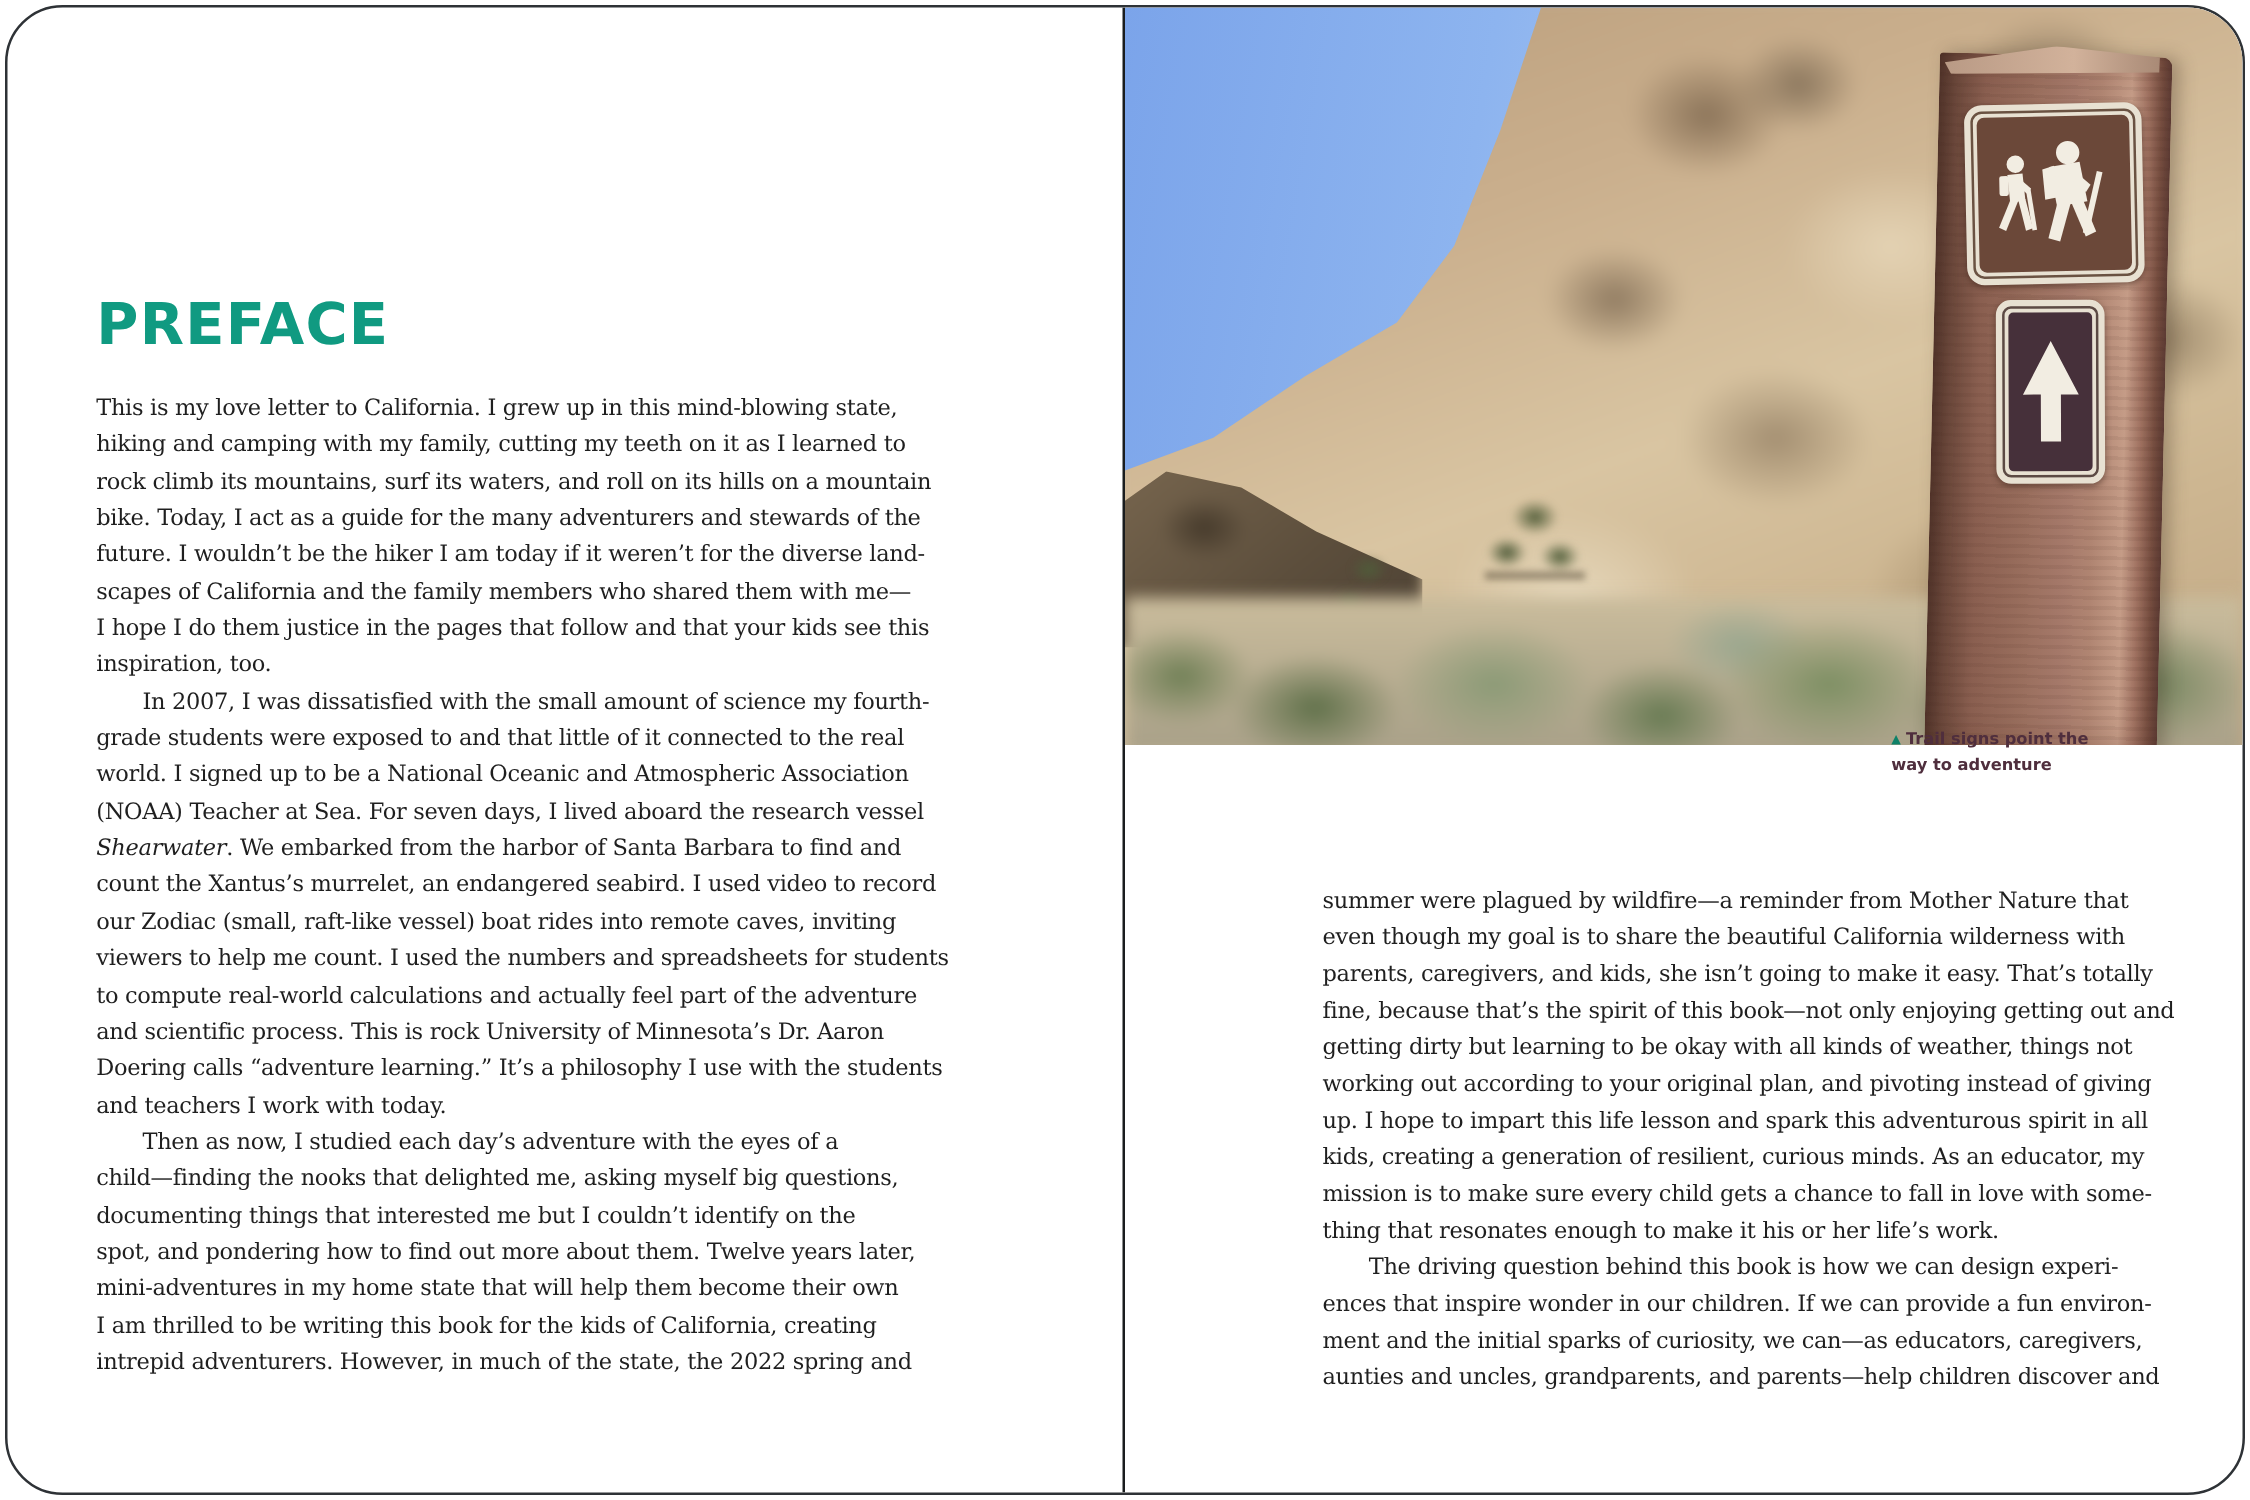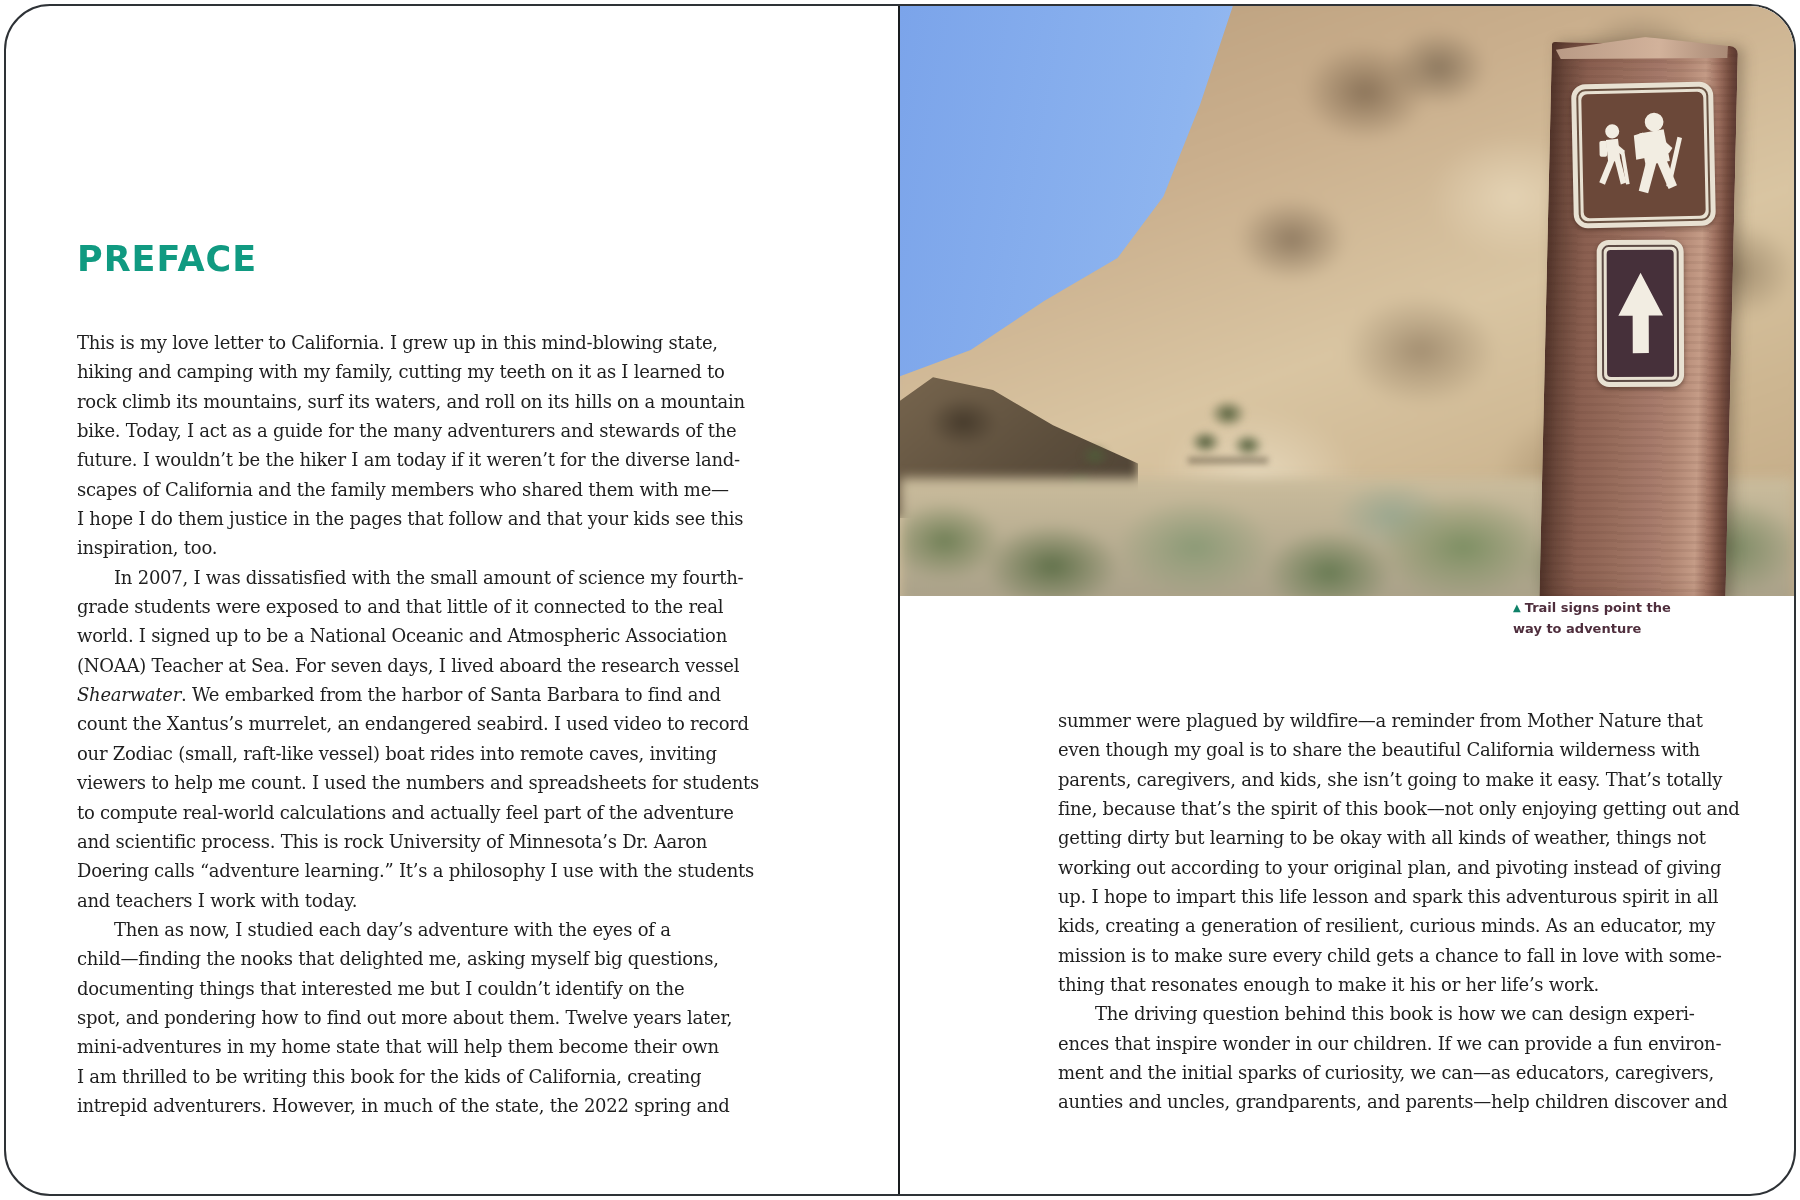--- a/index.html
+++ b/index.html
@@ -117,36 +117,36 @@
     background:#6b4839; border-radius:6px;
     display:flex; align-items:center; justify-content:center;
   }
   .field-arrow { background:#46303a; border-radius:4px; }
   .pictogram { fill:#f2ede2; }
 
   
   .heading {
     position:absolute; left:71px; top:234px;
     font-family:"DejaVu Sans", sans-serif;
-    font-weight:800; font-size:35px; line-height:38px;
+    font-weight:800; font-size:46px; line-height:38px;
     letter-spacing:1px; color:#109a81;
   }
   .body-col {
     position:absolute; width:712px;
     font-size:18px; line-height:29.35px; color:#1f1f1f;
     letter-spacing:-0.25px;
   }
-  .left-col  { left:71px;  top:306px;margin-top:16px; }
+  .left-col  { left:71px;  top:306px; }
   .right-col { left:1052px; top:700px; }
   .tl { white-space:nowrap; }
   .indent { text-indent:37px; }
   .italic { font-style:italic; }
 
   .caption {
-    position:absolute; left:1507px; top:592px; width:172px;
+    position:absolute; left:1507px; top:576px; width:172px;
     font-family:"DejaVu Sans", sans-serif;
     font-weight:bold; font-size:13px; line-height:20px;
     color:#4f2e3d;
   }
   .caption-marker {
     color:#0e8168; font-size:10px; margin-right:4px;
     position:relative; top:-1px;
   }
 </style>
 </head>

